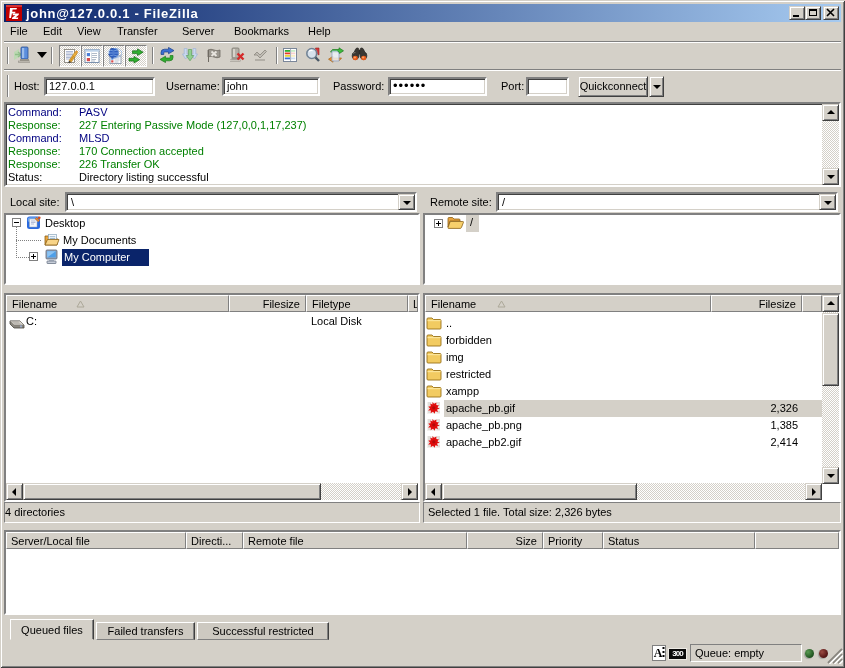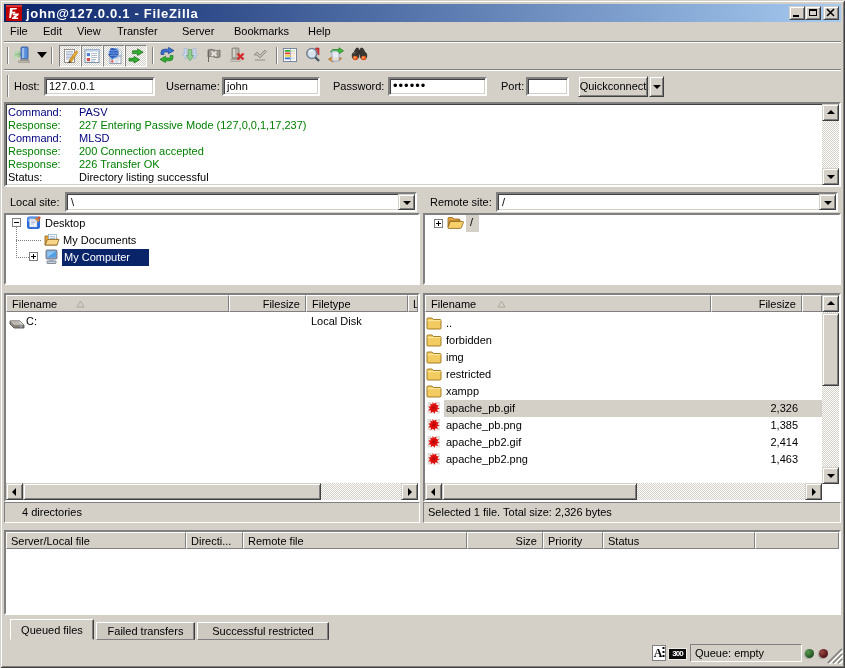--- a/index.html
+++ b/index.html
@@ -173,21 +173,21 @@
   <div class="btnraised abs" style="left:645px;top:5px;width:15px;height:21px">
     <div class="tri" style="left:3px;top:8px;border-left:4px solid transparent;border-right:4px solid transparent;border-top:4px solid #000"></div>
   </div>
 </div>
 
 <div class="field abs" style="left:4px;top:102px;width:837px;height:85px"></div>
 <div class="abs" style="left:8px;top:106px;line-height:13px;width:700px">
   <div style="color:#000080;position:relative">Command:<span class="abs" style="left:71px">PASV</span></div>
   <div style="color:#008000;position:relative">Response:<span class="abs" style="left:71px">227 Entering Passive Mode (127,0,0,1,17,237)</span></div>
   <div style="color:#000080;position:relative">Command:<span class="abs" style="left:71px">MLSD</span></div>
-  <div style="color:#008000;position:relative">Response:<span class="abs" style="left:71px">200 Connection accepted</span></div>
+  <div style="color:#008000;position:relative">Response:<span class="abs" style="left:71px">170 Connection accepted</span></div>
   <div style="color:#008000;position:relative">Response:<span class="abs" style="left:71px">226 Transfer OK</span></div>
   <div style="color:#000;position:relative">Status:<span class="abs" style="left:71px">Directory listing successful</span></div>
 </div>
 
 <div class="abs dither" style="left:822px;top:104px;width:17px;height:81px"></div>
 <div class="arrowbtn" style="left:822px;top:104px">
     <div class="tri" style="left:4px;top:5px;border-left:4px solid transparent;border-right:4px solid transparent;border-bottom:4px solid #000"></div>
   </div>
 <div class="arrowbtn" style="left:822px;top:168px">
     <div class="tri" style="left:4px;top:6px;border-left:4px solid transparent;border-right:4px solid transparent;border-top:4px solid #000"></div>
@@ -353,48 +353,41 @@
       <span class="abs" style="left:21px;top:2px;line-height:13px">apache_pb.png</span>
       <span class="abs" style="right:24px;top:2px;line-height:13px">1,385</span>
     </div>
   <div class="row17" style="left:0px;top:139px;width:397px">
       <svg class="abs" style="left:1px;top:0" width="16" height="16" viewBox="0 0 16 16">
         <use href="#gimg"></use>
       </svg>
       <span class="abs" style="left:21px;top:2px;line-height:13px">apache_pb2.gif</span>
       <span class="abs" style="right:24px;top:2px;line-height:13px">2,414</span>
     </div>
-  <div class="row17" style="left:0px;top:156px;width:397px">
-      <svg class="abs" style="left:1px;top:0" width="16" height="16" viewBox="0 0 16 16">
-        <use href="#gimg"></use>
-      </svg>
-      <span class="abs" style="left:21px;top:2px;line-height:13px">apache_pb2.png</span>
-      <span class="abs" style="right:24px;top:2px;line-height:13px">1,463</span>
-    </div>
 
   <div class="abs dither" style="left:397px;top:0;width:17px;height:189px"></div>
   <div class="arrowbtn" style="left:397px;top:0">
       <div class="tri" style="left:4px;top:5px;border-left:4px solid transparent;border-right:4px solid transparent;border-bottom:4px solid #000"></div>
     </div>
   <div class="arrowbtn" style="left:397px;top:18px;height:73px"></div>
   <div class="arrowbtn" style="left:397px;top:172px">
       <div class="tri" style="left:4px;top:6px;border-left:4px solid transparent;border-right:4px solid transparent;border-top:4px solid #000"></div>
     </div>
 
   <div class="abs dither" style="left:0;top:188px;width:397px;height:17px"></div>
   <div class="arrowbtn" style="left:0;top:188px">
       <div class="tri" style="left:5px;top:4px;border-top:4px solid transparent;border-bottom:4px solid transparent;border-right:4px solid #000"></div>
     </div>
   <div class="arrowbtn" style="left:380px;top:188px">
       <div class="tri" style="left:6px;top:4px;border-top:4px solid transparent;border-bottom:4px solid transparent;border-left:4px solid #000"></div>
     </div>
   <div class="arrowbtn" style="left:17px;top:188px;width:195px"></div>
 </div>
 
-<div class="sunken1 abs" style="left:4px;top:502px;width:416px;height:21px;background:#d4d0c8;line-height:19px;padding-left:17px">4 directories</div>
+<div class="sunken1 abs" style="left:4px;top:502px;width:416px;height:21px;background:#d4d0c8;line-height:19px;padding-left:0">4 directories</div>
 <div class="sunken1 abs" style="left:423px;top:502px;width:418px;height:21px;background:#d4d0c8;line-height:19px;padding-left:4px">Selected 1 file. Total size: 2,326 bytes</div>
 
 <div class="field abs" style="left:4px;top:530px;width:837px;height:85px"></div>
 <div class="abs" style="left:6px;top:532px;width:833px;height:81px;background:#ffffff;overflow:hidden" id="queuelist">
   <div class="hcell" style="left:0;width:180px;padding-left:4px">Server/Local file</div>
   <div class="hcell" style="left:180px;width:57px;padding-left:4px">Directi...</div>
   <div class="hcell" style="left:237px;width:224px;padding-left:4px">Remote file</div>
   <div class="hcell" style="left:461px;width:76px;text-align:right">Size</div>
   <div class="hcell" style="left:537px;width:60px;padding-left:4px">Priority</div>
   <div class="hcell" style="left:597px;width:152px;padding-left:4px">Status</div>

